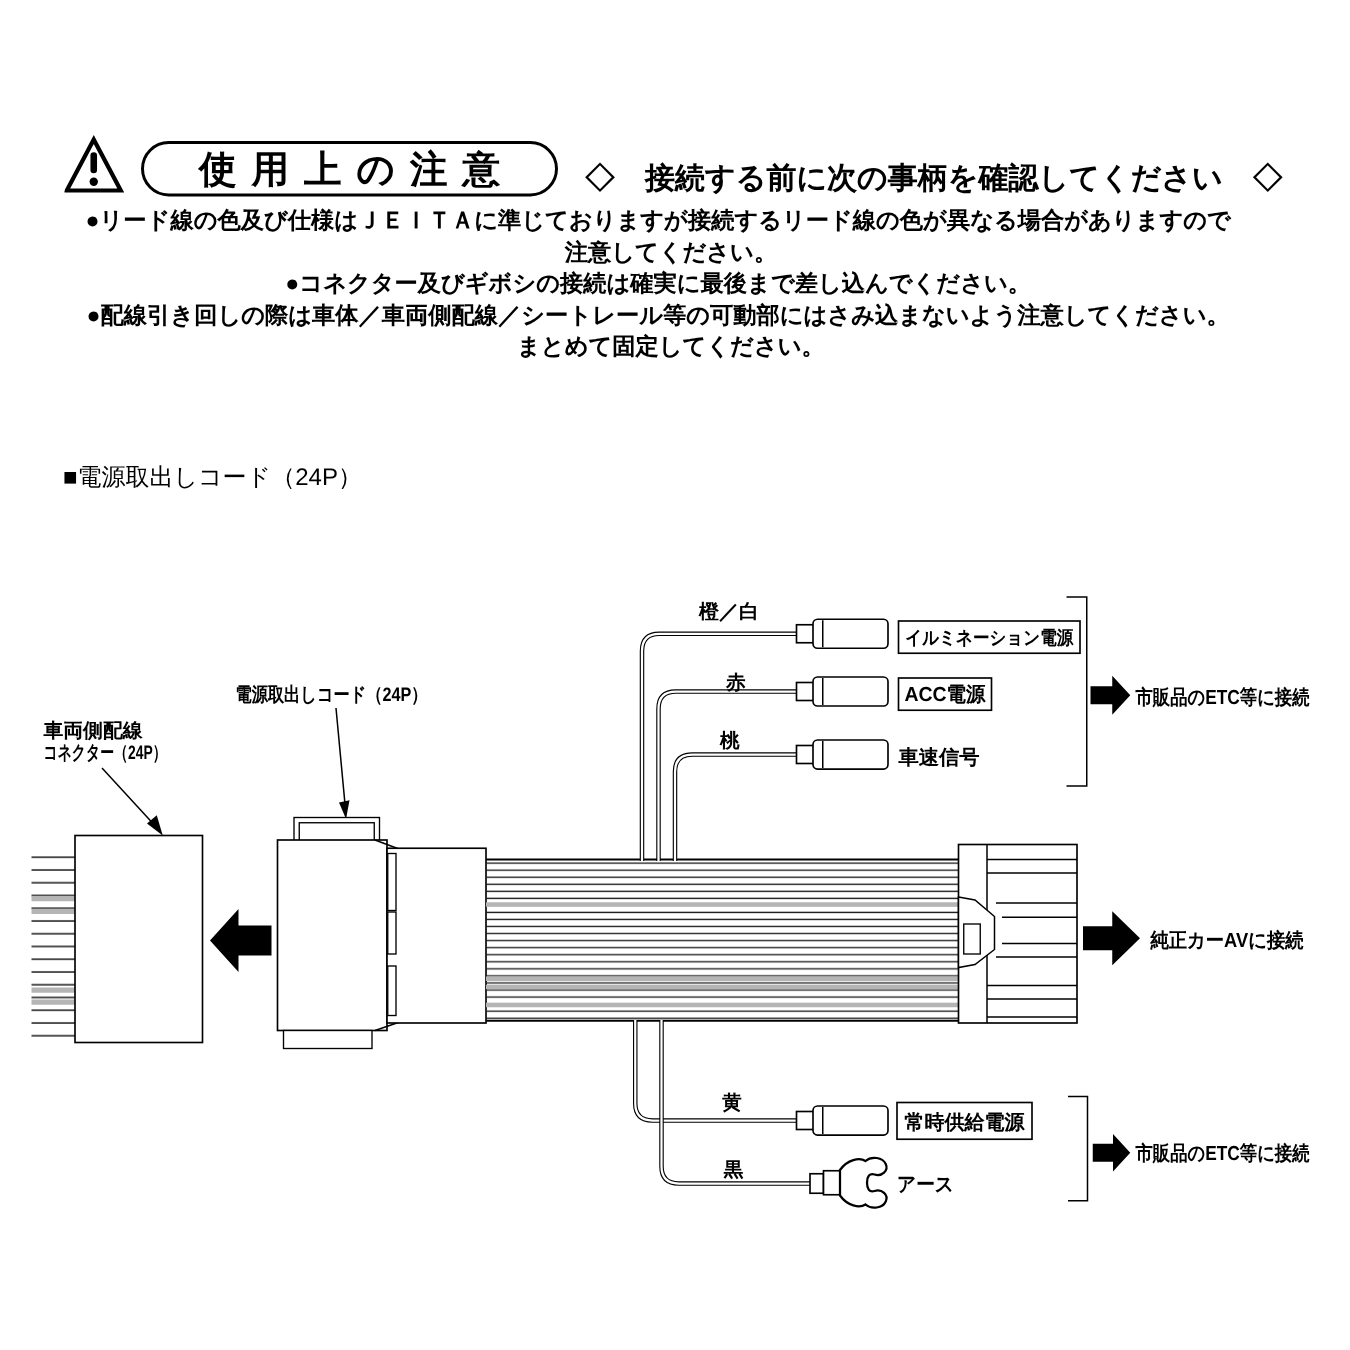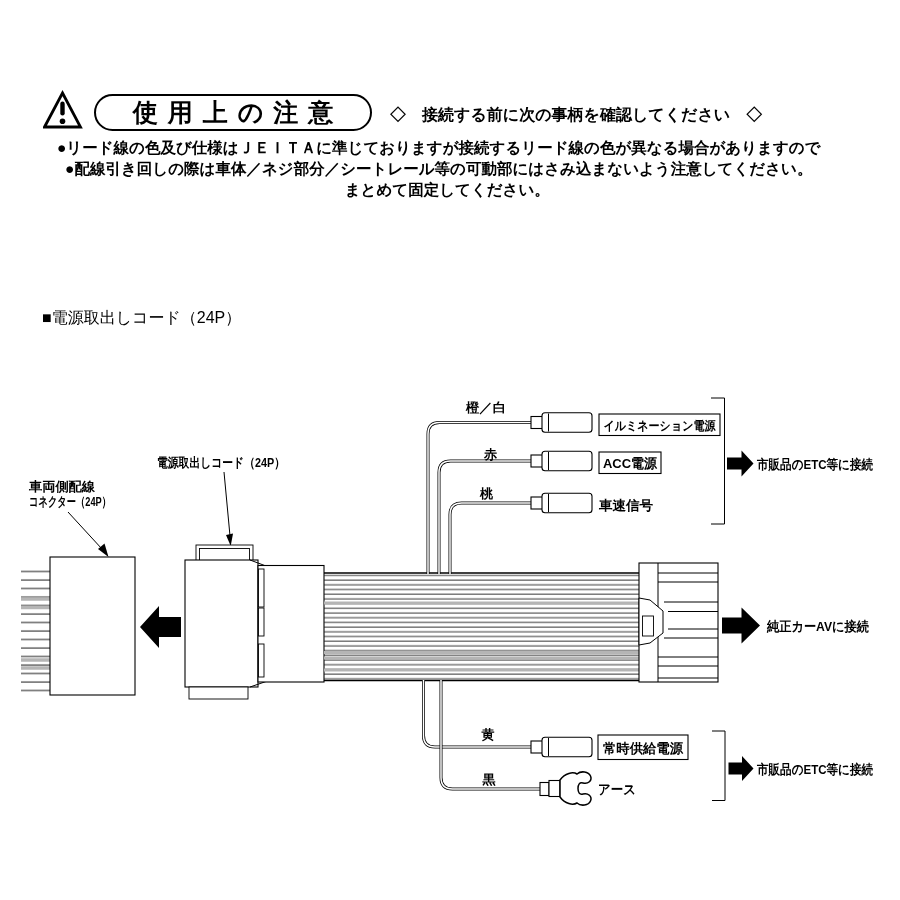--- a/index.html
+++ b/index.html
@@ -11,21 +11,21 @@
   .warn-icon{position:absolute;left:43px;top:90px;}
   .capsule{
     position:absolute;left:94px;top:94px;width:278px;height:37px;
     border:2.5px solid #000;border-radius:19px;box-sizing:border-box;
     display:flex;align-items:center;justify-content:center;
     font-size:25px;font-weight:bold;letter-spacing:10px;text-indent:10px;
     white-space:nowrap;
     text-align:center;
   }
   .note{
-    position:absolute;left:390px;top:105px;font-size:16px;font-weight:bold;
+    position:absolute;left:390px;top:105px;font-size:20px;font-weight:bold;
     white-space:nowrap;
   }
   
   .precautions{position:absolute;left:57px;top:137px;font-size:15.5px;font-weight:600;}
   .precautions .pl{line-height:21px;white-space:nowrap;text-align:center;}
   .precautions .cont{padding-left:17px;}
   .section-title{position:absolute;left:42px;top:308px;font-size:16px;font-weight:normal;}
   
   svg.diagram{position:absolute;left:0;top:380px;}
   svg.diagram text{
@@ -48,21 +48,23 @@
   <polygon points="19.5,3 37.5,37 1.5,37" fill="#fff" stroke="#000" stroke-width="2.8" stroke-linejoin="miter"></polygon>
   <rect x="17.3" y="11.5" width="4.4" height="14" rx="2.2" fill="#000"></rect>
   <circle cx="19.5" cy="31.2" r="2.8" fill="#000"></circle>
 </svg>
 
 <div class="capsule">使用上の注意</div>
 <div class="note">◇　接続する前に次の事柄を確認してください　◇</div>
 
 <div class="precautions">
   <div class="pl">●リード線の色及び仕様はＪＥＩＴＡに準じておりますが接続するリード線の色が異なる場合がありますので</div>
-  <div class="pl">●配線引き回しの際は車体／ネジ部分／シートレール等の可動部にはさみ込まないよう注意してください。</div>
+  <div class="pl cont">注意してください。</div>
+  <div class="pl">●コネクター及びギボシの接続は確実に最後まで差し込んでください。</div>
+  <div class="pl">●配線引き回しの際は車体／車両側配線／シートレール等の可動部にはさみ込まないよう注意してください。</div>
   <div class="pl cont">まとめて固定してください。</div>
 </div>
 
 <div class="section-title">■電源取出しコード（24P）</div>
 
 <svg class="diagram" width="900" height="440" viewBox="0 380 900 440">
 
   <defs>
     <pattern id="bandWires" width="8" height="4.7" patternUnits="userSpaceOnUse">
       <line x1="0" y1="2" x2="8" y2="2" stroke="#1a1a1a" stroke-width="0.9"></line>

